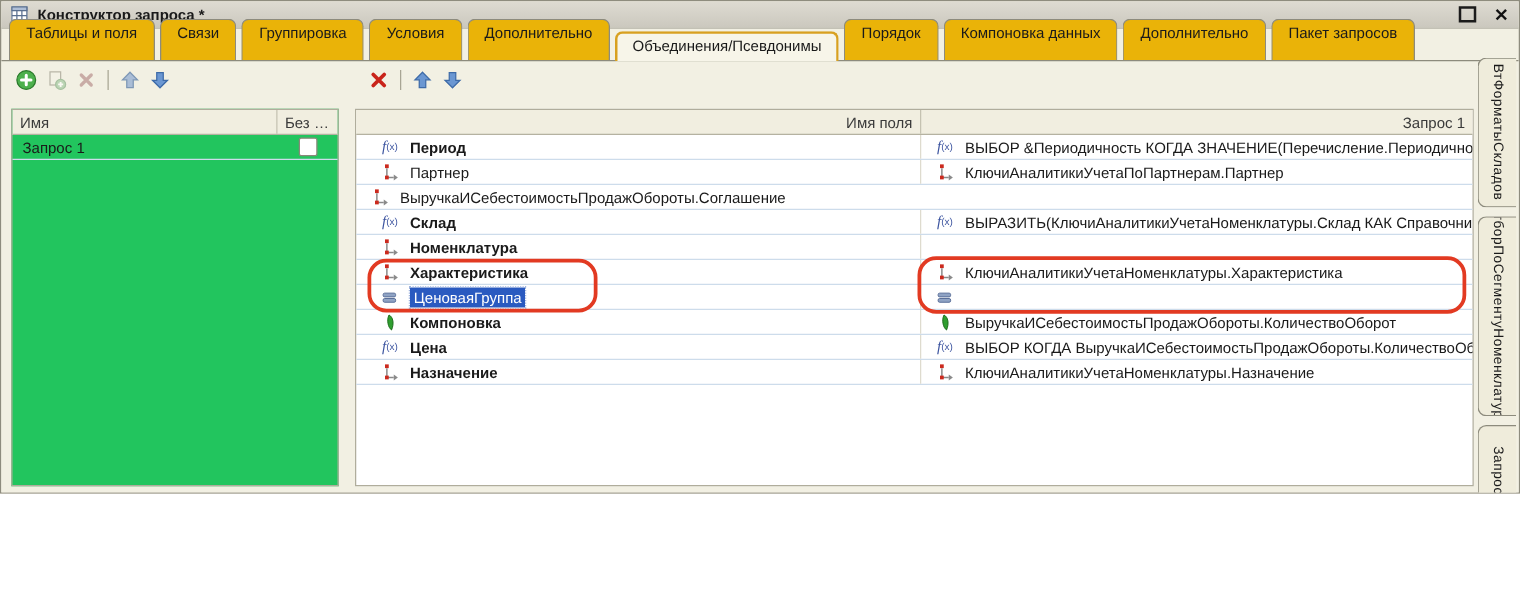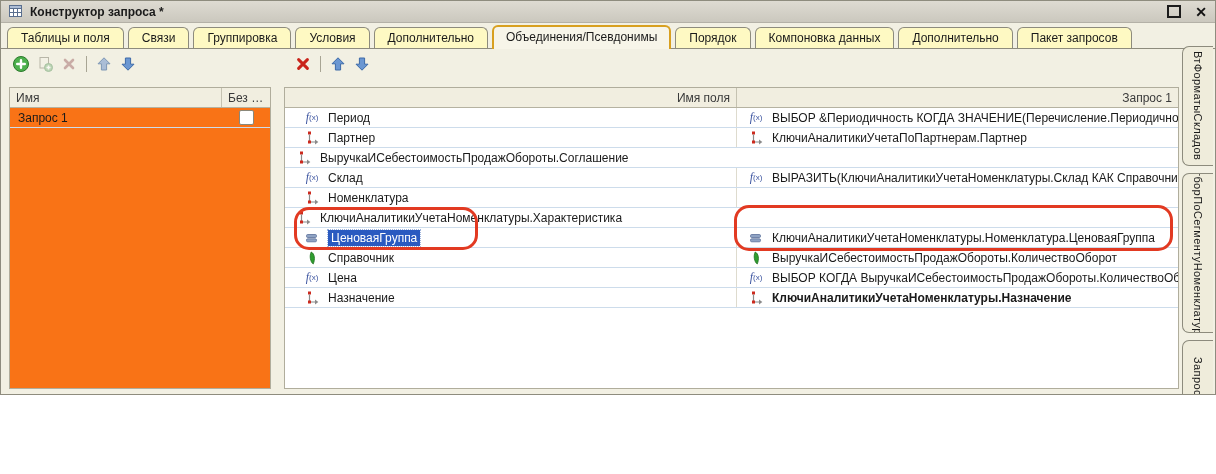--- a/index.html
+++ b/index.html
@@ -10,50 +10,50 @@
   .titlebar{position:absolute;left:0;top:0;right:0;height:22px;
     background:linear-gradient(#dedbd2,#cbc8be);display:flex;align-items:center;
     padding:0 8px;gap:6px;border-bottom:1px solid #b4b1a7;box-sizing:border-box;}
   .title-text{font-weight:bold;font-size:12px;}
   .win-btns{margin-left:auto;display:flex;gap:14px;align-items:center;}
   .btn-max{width:10px;height:9px;border:2px solid #1b1b1b;display:inline-block;}
   .btn-close{font-size:14px;font-weight:bold;line-height:12px;color:#111;}
   
   .tabstrip{position:absolute;left:0;top:22px;right:0;height:25px;
     display:flex;align-items:flex-end;padding-left:6px;gap:4px;box-sizing:border-box;}
-  .tab{background:#fef9c3;border:1px solid #8d8b7d;border-bottom:none;
-    border-radius:6px 6px 0 0;padding:3px 13px 4px;white-space:nowrap;
+  .tab{background:#eab308;border:1px solid #8d8b7d;border-bottom:none;
+    border-radius:6px 6px 0 0;padding:3px 13px 16px;white-space:nowrap;
     position:relative;bottom:-1px;color:#1a1a1a;}
   .tab.active{background:#f7f5e9;border:2px solid #d8a020;border-bottom:none;
     padding:3px 12px 5px;z-index:3;}
   
   .content{position:absolute;left:0;top:47px;right:0;bottom:0;
     border-top:1px solid #8d8b7d;background:#f2f0e3;}
   .lt-toolbar{position:absolute;left:10px;top:5px;display:flex;gap:4px;align-items:center;}
   .rt-toolbar{position:absolute;left:292px;top:5px;display:flex;gap:4px;align-items:center;}
   .tbtn{width:20px;height:20px;display:flex;align-items:center;justify-content:center;}
   .tsep{width:1px;height:16px;background:#a8a594;margin:0 3px;}
   
   .ltable{position:absolute;left:8px;top:38px;width:262px;bottom:5px;
-    background:#f97316;border:1px solid #b0ad9c;box-sizing:border-box;}
+    background:#22c55e;border:1px solid #b0ad9c;box-sizing:border-box;}
   .rtable{position:absolute;left:283px;top:38px;width:895px;bottom:5px;
     background:#fff;border:1px solid #b0ad9c;box-sizing:border-box;text-align:right;}
   .thead{display:flex;height:20px;background:#f1eee0;border-bottom:1px solid #b5b2a1;
     color:#3a3a3a;box-sizing:border-box;}
   .th{padding:3px 6px 0;border-right:1px solid #c5c2b1;box-sizing:border-box;
     white-space:nowrap;overflow:hidden;text-overflow:ellipsis;}
   .th.lname{flex:1;} .th.dup{width:48px;border-right:none;}
   .th.fname{width:452px;} .th.q1{flex:1;border-right:none;}
   .trow{display:flex;height:19px;border-bottom:1px solid #cddceb;align-items:stretch;}
   .cell{display:flex;align-items:center;box-sizing:border-box;white-space:nowrap;overflow:hidden;}
   .cell.lname{flex:1;padding-left:8px;}
   .cell.dup{width:48px;justify-content:center;}
   .cell.fname{width:452px;padding-left:16px;border-right:1px solid #dedbce;}
   .cell.q1{flex:1;padding-left:8px;}
-  .bold .ftext{font-weight:normal;}
+  .bold .ftext{font-weight:bold;}
   .ficon{width:22px;display:inline-flex;justify-content:center;align-items:center;
     margin-right:5px;flex-shrink:0;}
   .ftext.selected{background:#2a5ac0;color:#fff;outline:1px dotted #9fb4dd;padding:1px 3px;}
   .fx{font-style:italic;color:#3d55a0;font-family:"Liberation Serif",serif;
     font-size:12px;font-weight:normal;}
   .fxsub{color:#3d55a0;font-size:8px;vertical-align:-2px;}
   .cb{width:13px;height:13px;border:1px solid #8a887a;background:#fff;border-radius:2px;}
   
   .stab{position:absolute;left:1181px;width:31px;box-sizing:border-box;
     background:#efecdb;border:1px solid #8d8b7d;border-right:none;
@@ -255,20 +255,31 @@
                   <rect x="3" y="0.5" width="3" height="3" fill="#cc2a1e"></rect>
                   <path d="M4.5 3.5 V11 H10" fill="none" stroke="#8a8a8a" stroke-width="1.2"></path>
                   <polygon points="10,8.6 13.3,11 10,13.4" fill="#8a8a8a"></polygon>
                   <rect x="3" y="9.5" width="3" height="3" fill="#cc2a1e"></rect>
                 </svg>
               </span>
               <span class="ftext">Номенклатура</span>
             </div>
           </div>
           <div class="trow bold">
+            <div class="cell fname">
+              <span class="ficon">
+                <svg width="14" height="14" viewBox="0 0 14 14">
+                  <rect x="3" y="0.5" width="3" height="3" fill="#cc2a1e"></rect>
+                  <path d="M4.5 3.5 V11 H10" fill="none" stroke="#8a8a8a" stroke-width="1.2"></path>
+                  <polygon points="10,8.6 13.3,11 10,13.4" fill="#8a8a8a"></polygon>
+                  <rect x="3" y="9.5" width="3" height="3" fill="#cc2a1e"></rect>
+                </svg>
+              </span>
+              <span class="ftext">Характеристика</span>
+            </div>
             <div class="cell q1">
               <span class="ficon">
                 <svg width="14" height="14" viewBox="0 0 14 14">
                   <rect x="3" y="0.5" width="3" height="3" fill="#cc2a1e"></rect>
                   <path d="M4.5 3.5 V11 H10" fill="none" stroke="#8a8a8a" stroke-width="1.2"></path>
                   <polygon points="10,8.6 13.3,11 10,13.4" fill="#8a8a8a"></polygon>
                   <rect x="3" y="9.5" width="3" height="3" fill="#cc2a1e"></rect>
                 </svg>
               </span>
               <span style="font-weight:normal">КлючиАналитикиУчетаНоменклатуры.Характеристика</span>
@@ -284,31 +295,30 @@
               </span>
               <span class="ftext selected">ЦеноваяГруппа</span>
             </div>
             <div class="cell q1">
               <span class="ficon">
                 <svg width="14" height="14" viewBox="0 0 14 14">
                   <rect x="1.5" y="3.5" width="10" height="3" rx="1.2" fill="#8fa3c4" stroke="#5a6f99" stroke-width="0.8"></rect>
                   <rect x="1.5" y="7.8" width="10" height="3" rx="1.2" fill="#8fa3c4" stroke="#5a6f99" stroke-width="0.8"></rect>
                 </svg>
               </span>
-              <span style="font-weight:normal">КлючиАналитикиУчетаНоменклатуры.Номенклатура.ЦеноваяГруппа</span>
             </div>
           </div>
           <div class="trow bold">
             <div class="cell fname">
               <span class="ficon">
                 <svg width="14" height="14" viewBox="0 0 14 14">
                   <path d="M6.2 1 C9.6 2.6 10.4 8.2 8.2 13 C5.4 11 4.2 5 6.2 1 Z" fill="#2f9e2f" stroke="#1c6e1c" stroke-width="0.8"></path>
                 </svg>
               </span>
-              <span class="ftext">Справочник</span>
+              <span class="ftext">Компоновка</span>
             </div>
             <div class="cell q1">
               <span class="ficon">
                 <svg width="14" height="14" viewBox="0 0 14 14">
                   <path d="M6.2 1 C9.6 2.6 10.4 8.2 8.2 13 C5.4 11 4.2 5 6.2 1 Z" fill="#2f9e2f" stroke="#1c6e1c" stroke-width="0.8"></path>
                 </svg>
               </span>
               <span style="font-weight:normal">ВыручкаИСебестоимостьПродажОбороты.КоличествоОборот</span>
             </div>
           </div>
@@ -342,21 +352,21 @@
             </div>
             <div class="cell q1">
               <span class="ficon">
                 <svg width="14" height="14" viewBox="0 0 14 14">
                   <rect x="3" y="0.5" width="3" height="3" fill="#cc2a1e"></rect>
                   <path d="M4.5 3.5 V11 H10" fill="none" stroke="#8a8a8a" stroke-width="1.2"></path>
                   <polygon points="10,8.6 13.3,11 10,13.4" fill="#8a8a8a"></polygon>
                   <rect x="3" y="9.5" width="3" height="3" fill="#cc2a1e"></rect>
                 </svg>
               </span>
-              <span style="font-weight:bold">КлючиАналитикиУчетаНоменклатуры.Назначение</span>
+              <span style="font-weight:normal">КлючиАналитикиУчетаНоменклатуры.Назначение</span>
             </div>
           </div>
         </div>
     </div>
 
   </div>
 
   <div id="sidetabs">
       <div class="stab s0">ВтФорматыСкладов</div>
       <div class="stab s1">ОтборПоСегментуНоменклатуры</div>

